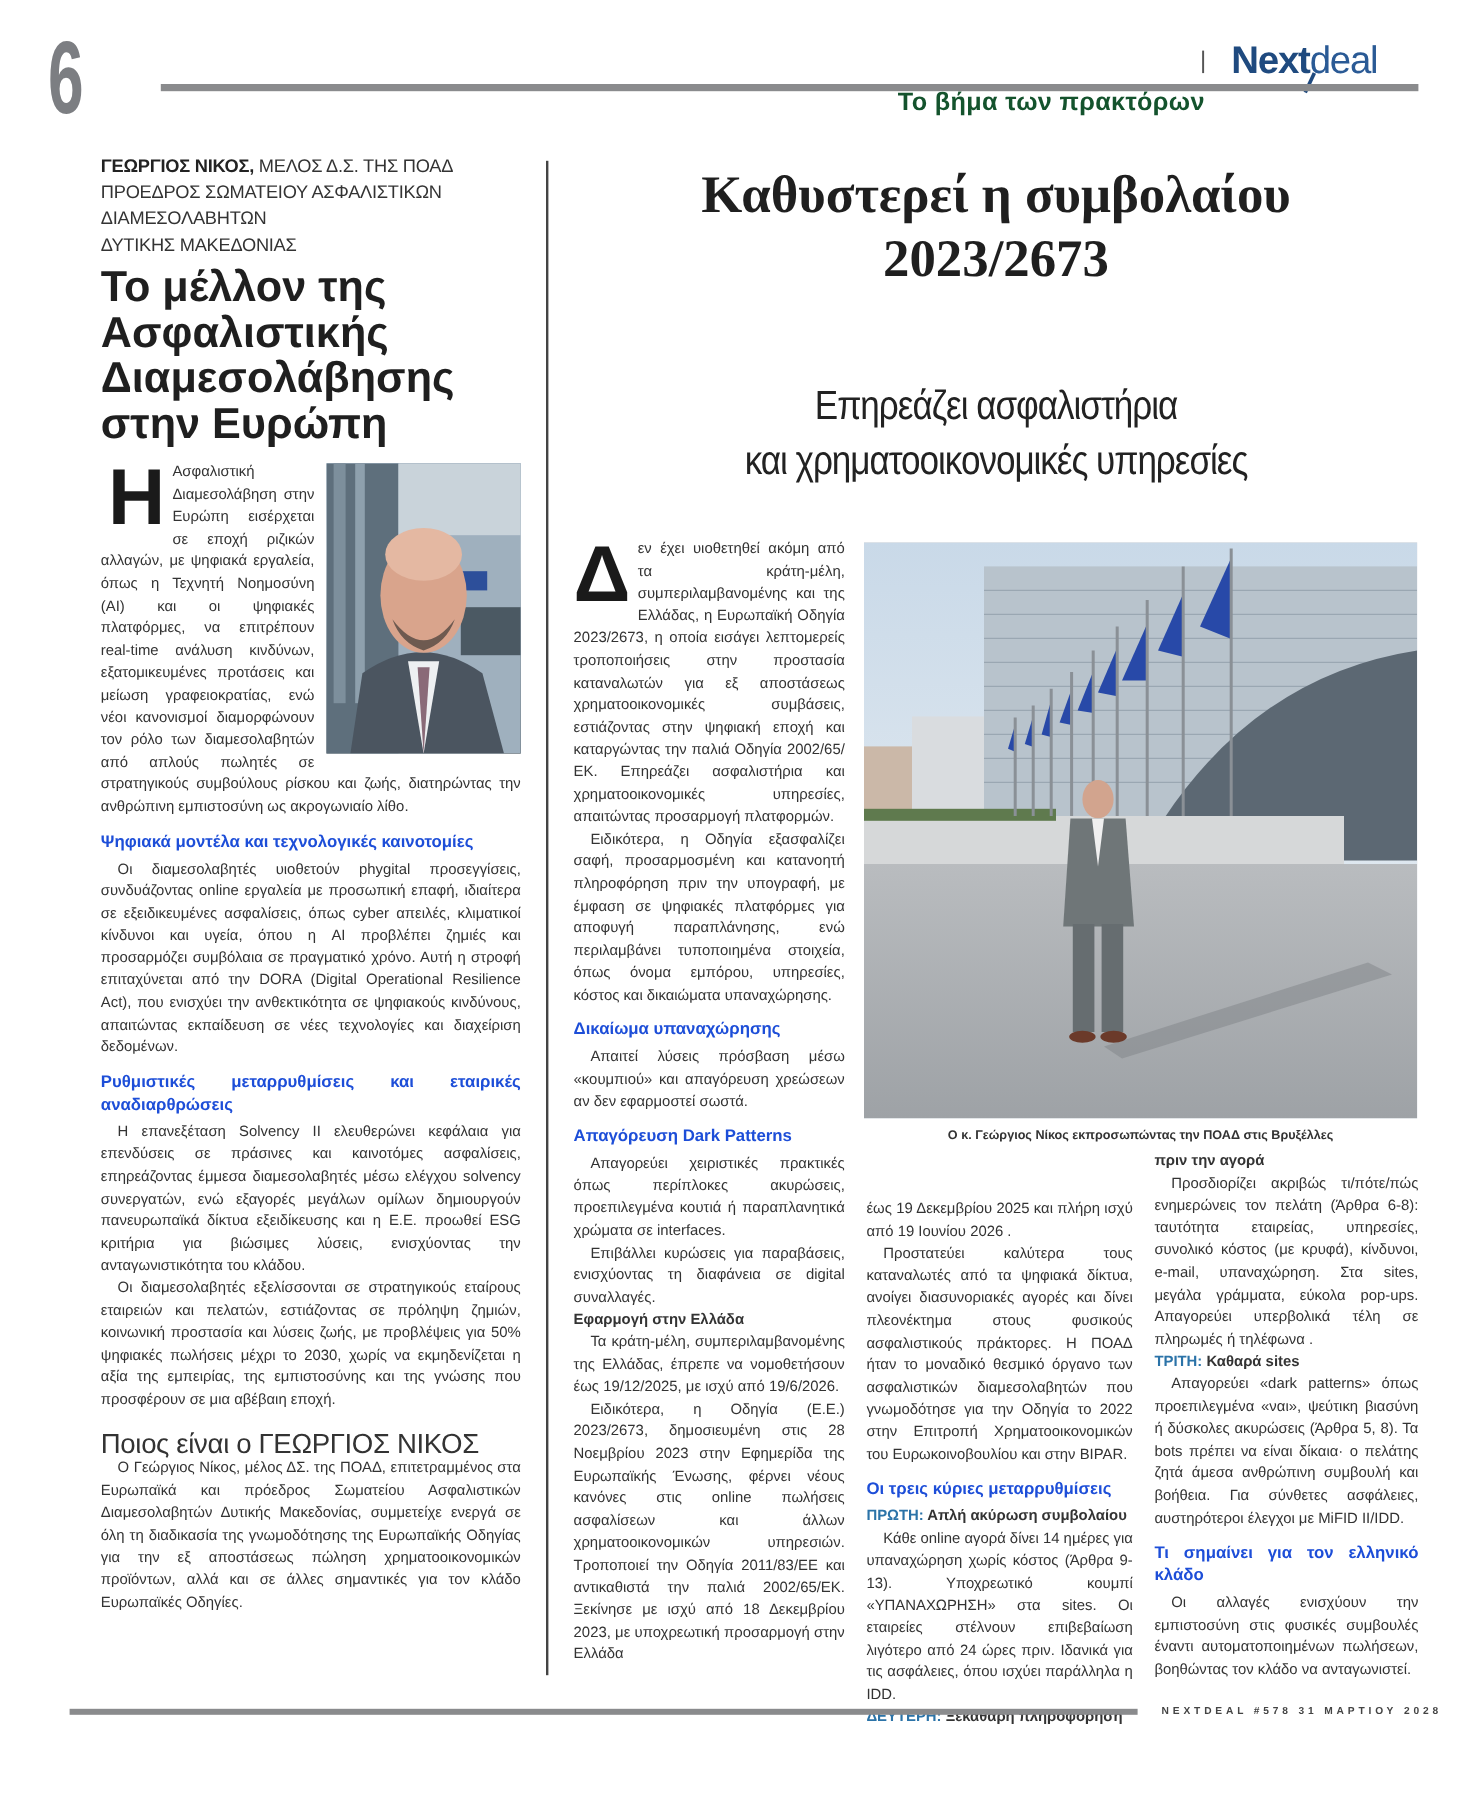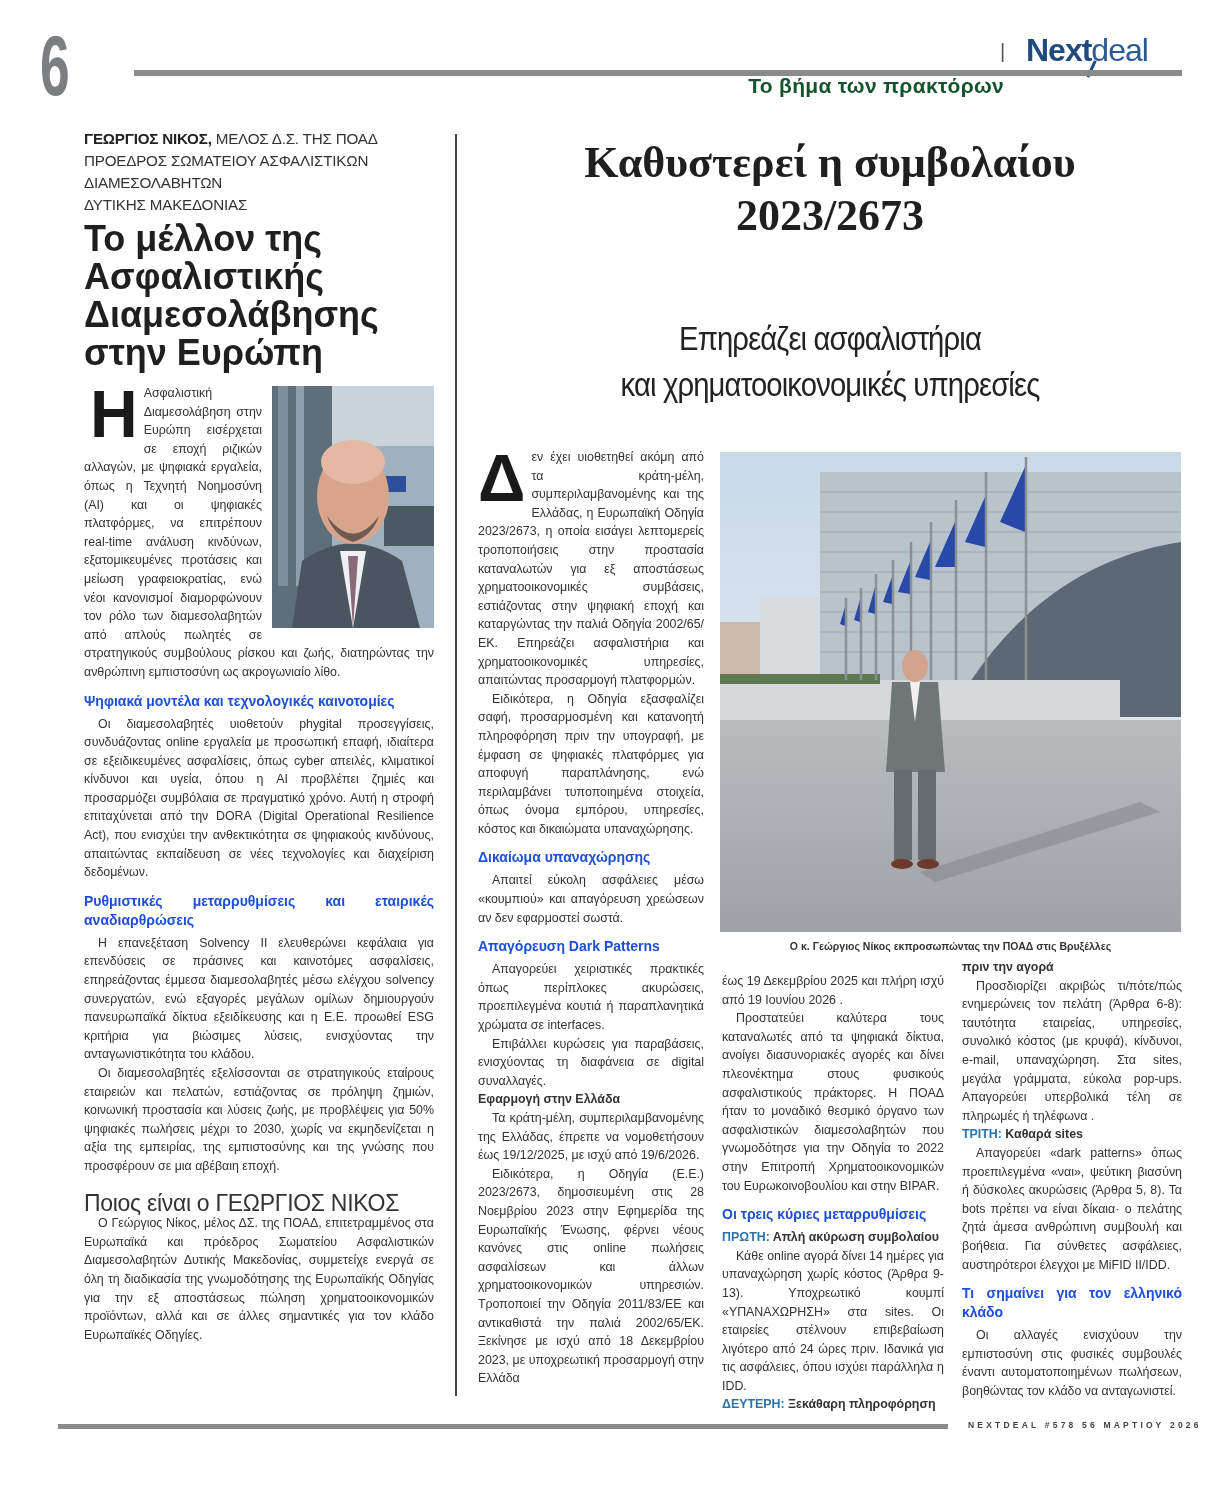--- a/index.html
+++ b/index.html
@@ -39,21 +39,21 @@
   .who-title{font-size:23px;font-weight:400;color:#333;margin:18px 0 2px;letter-spacing:-0.3px;}
 
   
   .main-title{position:absolute;left:470px;top:136px;width:720px;text-align:center;font-family:"Liberation Serif",serif;font-weight:700;font-size:44px;line-height:53px;color:#1f1f1f;}
   .subtitle{position:absolute;left:470px;top:315px;width:720px;text-align:center;font-family:"Liberation Sans",sans-serif;font-weight:400;font-size:34px;line-height:46px;color:#222;letter-spacing:-1px;transform:scaleX(0.86);transform-origin:center top;}
 
   .mid-col{position:absolute;left:478px;top:448px;width:226px;}
   .big-photo{position:absolute;left:720px;top:452px;width:461px;height:480px;overflow:hidden;background:#cbd3d9;}
   .caption{position:absolute;left:720px;top:940px;width:461px;text-align:center;font-size:10.5px;font-weight:700;color:#333;}
 
-  .col3{position:absolute;left:722px;top:972px;width:222px;}
+  .col3{position:absolute;left:722px;top:998px;width:222px;}
   .col4{position:absolute;left:962px;top:958px;width:220px;}
   .blue{color:#2b73a8;font-weight:700;}
   .bold-inline{font-weight:700;color:#333;}
 
   
   .footer-rule{position:absolute;left:58px;top:1424px;width:890px;height:5px;background:#8a8b8d;}
   .footer-text{position:absolute;left:968px;top:1420px;font-size:8.5px;font-weight:700;letter-spacing:3.2px;color:#444;}
 </style>
 </head>
 <body>
@@ -119,21 +119,21 @@
   <div>Επηρεάζει ασφαλιστήρια</div>
   <div>και χρηματοοικονομικές υπηρεσίες</div>
 </div>
 
 <div class="mid-col body-text">
   <span class="dropcap-d">Δ</span>
   <p class="noindent">εν έχει υιοθετηθεί ακόμη από τα κράτη-μέλη, συμπεριλαμβανομένης και της Ελλάδας, η Ευρωπαϊκή Οδηγία 2023/2673, η οποία εισάγει λεπτομερείς τροποποιήσεις στην προστασία καταναλωτών για εξ αποστάσεως χρηματοοικονομικές συμβάσεις, εστιάζοντας στην ψηφιακή εποχή και καταργώντας την παλιά Οδηγία 2002/65/ΕΚ. Επηρεάζει ασφαλιστήρια και χρηματοοικονομικές υπηρεσίες, απαιτώντας προσαρμογή πλατφορμών.</p>
   <p>Ειδικότερα, η Οδηγία εξασφαλίζει σαφή, προσαρμοσμένη και κατανοητή πληροφόρηση πριν την υπογραφή, με έμφαση σε ψηφιακές πλατφόρμες για αποφυγή παραπλάνησης, ενώ περιλαμβάνει τυποποιημένα στοιχεία, όπως όνομα εμπόρου, υπηρεσίες, κόστος και δικαιώματα υπαναχώρησης.</p>
 
   <div class="sub-h">Δικαίωμα υπαναχώρησης</div>
-  <p>Απαιτεί εύκολη ασφάλειες μέσω «κουμπιού» και απαγόρευση χρεώσεων αν δεν εφαρμοστεί σωστά.</p>
+  <p>Απαιτεί λύσεις πρόσβαση μέσω «κουμπιού» και απαγόρευση χρεώσεων αν δεν εφαρμοστεί σωστά.</p>
 
   <div class="sub-h">Απαγόρευση Dark Patterns</div>
   <p>Απαγορεύει χειριστικές πρακτικές όπως περίπλοκες ακυρώσεις, προεπιλεγμένα κουτιά ή παραπλανητικά χρώματα σε interfaces.</p>
   <p>Επιβάλλει κυρώσεις για παραβάσεις, ενισχύοντας τη διαφάνεια σε digital συναλλαγές.</p>
 
   <div class="bold-inline" style="font-size:12.4px;">Εφαρμογή στην Ελλάδα</div>
   <p>Τα κράτη-μέλη, συμπεριλαμβανομένης της Ελλάδας, έπρεπε να νομοθετήσουν έως 19/12/2025, με ισχύ από 19/6/2026.</p>
   <p>Ειδικότερα, η Οδηγία (Ε.Ε.) 2023/2673, δημοσιευμένη στις 28 Νοεμβρίου 2023 στην Εφημερίδα της Ευρωπαϊκής Ένωσης, φέρνει νέους κανόνες στις online πωλήσεις ασφαλίσεων και άλλων χρηματοοικονομικών υπηρεσιών. Τροποποιεί την Οδηγία 2011/83/ΕΕ και αντικαθιστά την παλιά 2002/65/ΕΚ. Ξεκίνησε με ισχύ από 18 Δεκεμβρίου 2023, με υποχρεωτική προσαρμογή στην Ελλάδα</p>
 </div>
 
@@ -214,13 +214,13 @@
 <div class="col4 body-text">
   <div class="bold-inline">πριν την αγορά</div>
   <p>Προσδιορίζει ακριβώς τι/πότε/πώς ενημερώνεις τον πελάτη (Άρθρα 6-8): ταυτότητα εταιρείας, υπηρεσίες, συνολικό κόστος (με κρυφά), κίνδυνοι, e-mail, υπαναχώρηση. Στα sites, μεγάλα γράμματα, εύκολα pop-ups. Απαγορεύει υπερβολικά τέλη σε πληρωμές ή τηλέφωνα .</p>
   <div><span class="blue">ΤΡΙΤΗ:</span><span class="bold-inline"> Καθαρά sites</span></div>
   <p>Απαγορεύει «dark patterns» όπως προεπιλεγμένα «ναι», ψεύτικη βιασύνη ή δύσκολες ακυρώσεις (Άρθρα 5, 8). Τα bots πρέπει να είναι δίκαια· ο πελάτης ζητά άμεσα ανθρώπινη συμβουλή και βοήθεια. Για σύνθετες ασφάλειες, αυστηρότεροι έλεγχοι με MiFID II/IDD.</p>
   <div class="sub-h">Τι σημαίνει για τον ελληνικό κλάδο</div>
   <p>Οι αλλαγές ενισχύουν την εμπιστοσύνη στις φυσικές συμβουλές έναντι αυτοματοποιημένων πωλήσεων, βοηθώντας τον κλάδο να ανταγωνιστεί.</p>
 </div>
 
 <div class="footer-rule"></div>
-<div class="footer-text">NEXTDEAL #578 56 ΜΑΡΤΙΟΥ 2026</div>
+<div class="footer-text">NEXTDEAL #578 31 ΜΑΡΤΙΟΥ 2028</div>
 
 </body></html>

